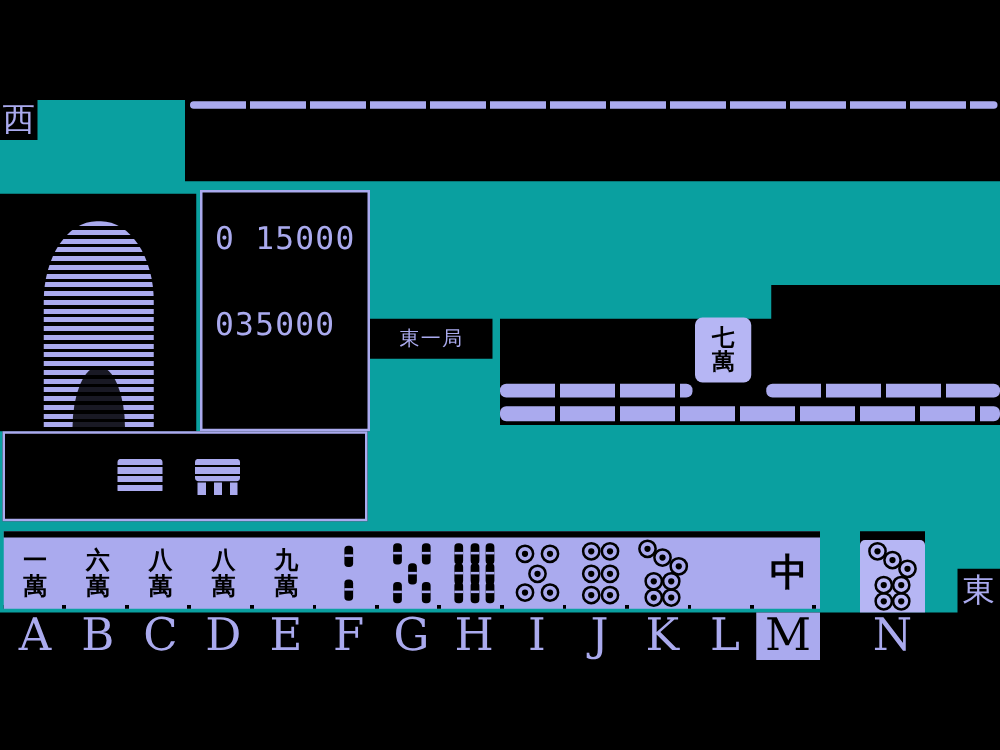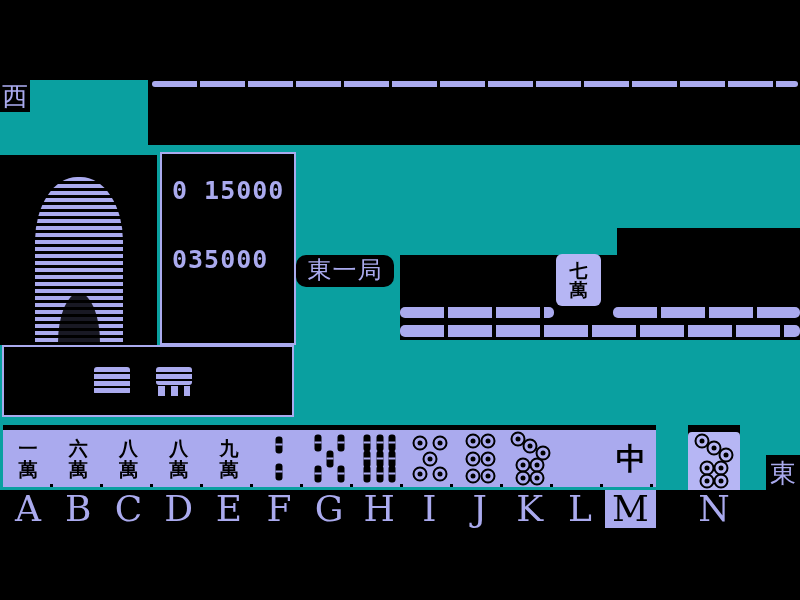--- a/index.html
+++ b/index.html
@@ -29,27 +29,27 @@
     background:repeating-linear-gradient(var(--purple) 0 4px,#000 4px 7px);}
   .tower-arch{position:absolute;left:58px;bottom:0;width:42px;height:52px;background:#000;
     border-radius:50% 50% 0 0/95% 95% 0 0;opacity:.85;}
   .tower-eye{position:absolute;width:10px;height:7px;background:#000;border-radius:50%;top:208px;}
   .tower-eye.l{left:55px}.tower-eye.r{left:90px}
 
   
   .score-panel{left:160px;top:152px;width:136px;height:193px;background:#000;
     border:2px solid var(--purple);color:var(--purple);padding:16px 8px 0 10px;}
   .score-label{font-size:23px;font-weight:bold;letter-spacing:1px;white-space:nowrap;}
-  .score-value{font-family:"DejaVu Sans Mono",monospace;font-size:25px;font-weight:bold;
+  .score-value{font-family:"DejaVu Sans Mono",monospace;font-size:25px;font-weight:normal;
     letter-spacing:1px;margin-top:6px;white-space:nowrap;}
   .score-gap{height:34px;}
 
   
   .round-label{left:296px;top:255px;width:98px;height:32px;background:#000;color:var(--purple);
-    font-size:24px;line-height:31px;text-align:center;letter-spacing:1px;white-space:nowrap;border-radius:10px;}
+    font-size:16px;line-height:31px;text-align:center;letter-spacing:1px;white-space:nowrap;}
 
   
   .mid-black{left:400px;top:255px;width:400px;height:85px;background:#000;}
   .mid-black-step{left:617px;top:228px;width:183px;height:28px;background:#000;}
   .wall-strip{height:11px;border-radius:5px;
     background:repeating-linear-gradient(90deg,var(--purple) 0 44px,#000 44px 48px);}
   .wall-r1a{left:400px;top:307px;width:154px;}
   .wall-r1b{left:613px;top:307px;width:187px;}
   .wall-r2{left:400px;top:325px;width:400px;height:12px;}
 

